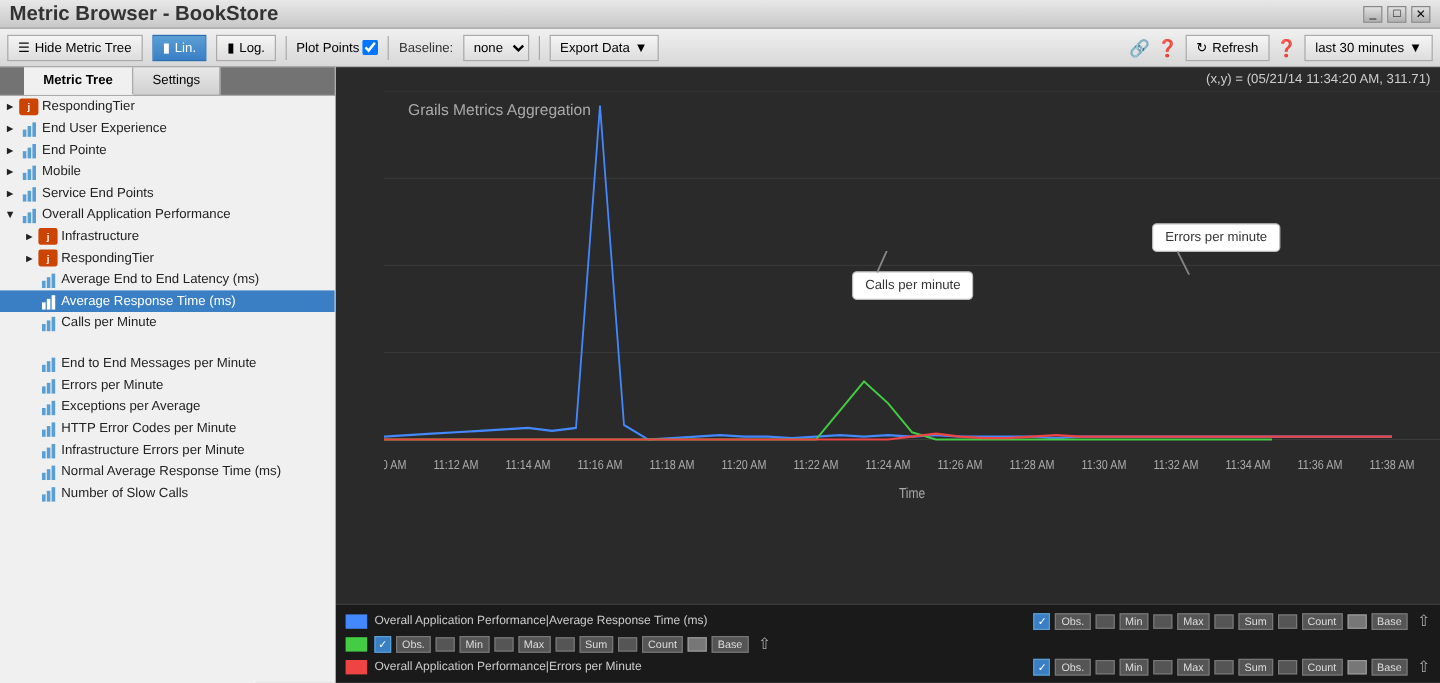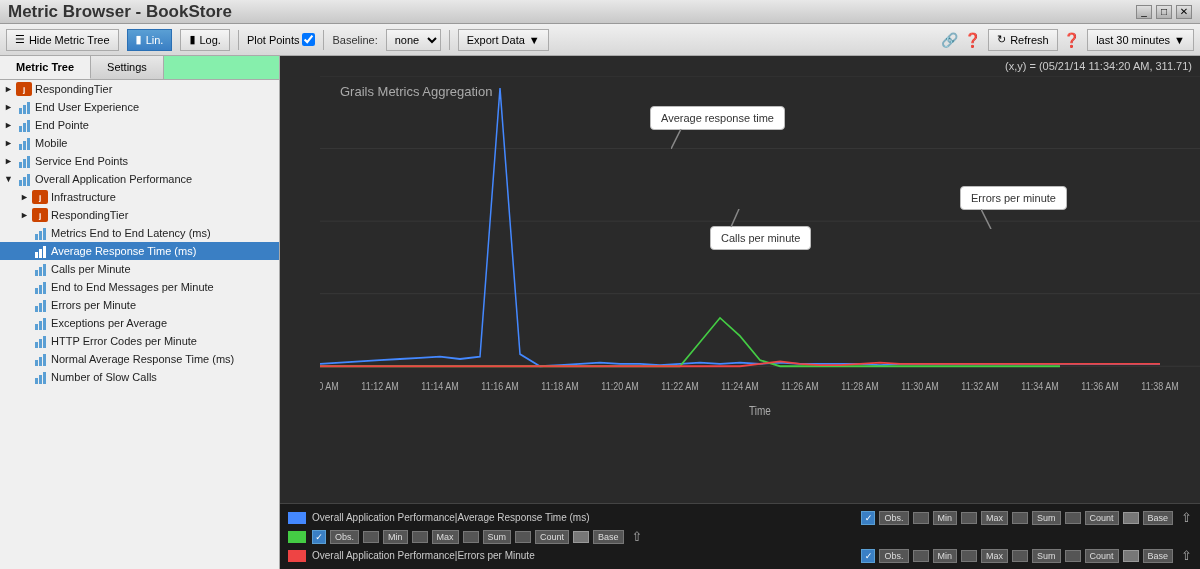--- a/index.html
+++ b/index.html
@@ -90,21 +90,22 @@
       min-width: 280px;
       background: #f0f0f0;
       border-right: 1px solid #aaa;
       display: flex;
       flex-direction: column;
     }
 
     .tab-bar {
       display: flex;
       border-bottom: 1px solid #aaa;
-      background: #86efac;
+      background: #737373;
+      padding-left: 20px;
     }
     .tab {
       padding: 5px 16px;
       font-size: 11px;
       cursor: pointer;
       border-right: 1px solid #aaa;
       background: linear-gradient(to bottom, #e8e8e8, #d0d0d0);
     }
     .tab.active {
       background: #f0f0f0;
@@ -375,21 +376,21 @@
         <span>RespondingTier</span>
       </div>
 
       <div class="tree-item" style="padding-left: 20px;">
         <span class="expand-arrow">&nbsp;</span>
         <span class="bar-icon">
             <span style="height:6px"></span>
             <span style="height:9px"></span>
             <span style="height:12px"></span>
           </span>&nbsp;
-        <span>Metrics End to End Latency (ms)</span>
+        <span>Average End to End Latency (ms)</span>
       </div>
 
       <div class="tree-item selected" style="padding-left: 20px;">
         <span class="expand-arrow">&nbsp;</span>
         <span class="bar-icon">
             <span style="height:6px; background:#fff"></span>
             <span style="height:9px; background:#fff"></span>
             <span style="height:12px; background:#fff"></span>
           </span>&nbsp;
         <span>Average Response Time (ms)</span>
@@ -398,21 +399,21 @@
       <div class="tree-item" style="padding-left: 20px;">
         <span class="expand-arrow">&nbsp;</span>
         <span class="bar-icon">
             <span style="height:6px"></span>
             <span style="height:9px"></span>
             <span style="height:12px"></span>
           </span>&nbsp;
         <span>Calls per Minute</span>
       </div>
 
-      <div class="tree-item" style="padding-left: 20px;">
+      <div class="tree-item" style="padding-left: 20px; margin-top: 16px;">
         <span class="expand-arrow">&nbsp;</span>
         <span class="bar-icon">
             <span style="height:6px"></span>
             <span style="height:9px"></span>
             <span style="height:12px"></span>
           </span>&nbsp;
         <span>End to End Messages per Minute</span>
       </div>
 
 
@@ -439,20 +440,29 @@
       <div class="tree-item" style="padding-left: 20px;">
         <span class="expand-arrow">&nbsp;</span>
         <span class="bar-icon">
             <span style="height:6px"></span>
             <span style="height:9px"></span>
             <span style="height:12px"></span>
           </span>&nbsp;
         <span>HTTP Error Codes per Minute</span>
       </div>
 
+      <div class="tree-item" style="padding-left: 20px;">
+        <span class="expand-arrow">&nbsp;</span>
+        <span class="bar-icon">
+            <span style="height:6px"></span>
+            <span style="height:9px"></span>
+            <span style="height:12px"></span>
+          </span>&nbsp;
+        <span>Infrastructure Errors per Minute</span>
+      </div>
 
       <div class="tree-item" style="padding-left: 20px;">
         <span class="expand-arrow">&nbsp;</span>
         <span class="bar-icon">
             <span style="height:6px"></span>
             <span style="height:9px"></span>
             <span style="height:12px"></span>
           </span>&nbsp;
         <span>Normal Average Response Time (ms)</span>
       </div>
@@ -647,27 +657,20 @@
             740,238
             760,238
             780,238
             800,238
             820,238
             840,238
           "></polyline>
 
       </svg>
 
-      <div class="callout" style="top: 30px; left: 370px; font-size:11px; background:white; border:1px solid #bbb; border-radius:4px; padding:5px 10px; position:absolute; color:#333; white-space:nowrap; z-index:10;">
-        <span>Average response time</span>
-        
-        <svg style="position:absolute; bottom:-20px; left:20px;" width="20" height="20">
-            <line x1="10" y1="0" x2="0" y2="20" stroke="#888" stroke-width="1.5"></line>
-          </svg>
-      </div>
 
       <div class="callout" style="top: 150px; left: 430px; font-size:11px; background:white; border:1px solid #bbb; border-radius:4px; padding:5px 10px; position:absolute; color:#333; white-space:nowrap; z-index:10;">
         <span>Calls per minute</span>
         <svg style="position:absolute; top:-18px; left:10px;" width="20" height="20">
             <line x1="10" y1="18" x2="18" y2="0" stroke="#888" stroke-width="1.5"></line>
           </svg>
       </div>
 
       <div class="callout" style="top: 110px; left: 680px; font-size:11px; background:white; border:1px solid #bbb; border-radius:4px; padding:5px 10px; position:absolute; color:#333; white-space:nowrap; z-index:10;">
         <span>Errors per minute</span>

